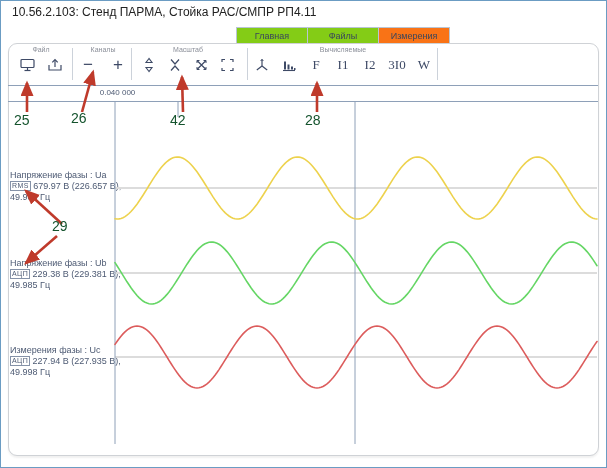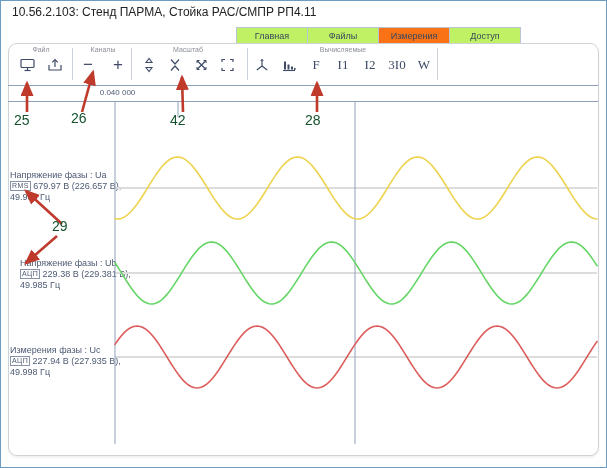--- a/index.html
+++ b/index.html
@@ -8,21 +8,21 @@
     background:#ffffff;font-family:"Liberation Sans",sans-serif;
     color:#4d5a73;
   }
   .window-frame{position:absolute;inset:0;border:1px solid #6b9cc3;pointer-events:none;}
   .page-title{position:absolute;left:12px;top:5px;font-size:12px;color:#222;white-space:nowrap;}
 
   
   .tabbar{position:absolute;left:237px;top:27px;display:flex;}
   .tab{
     width:70px;height:16px;line-height:16px;margin-left:-1px;
-    border:1px solid #b9c5d4;background:#bef264;text-align:center;
+    border:1px solid #b9c5d4;background:#84cc16;text-align:center;
     font-size:9px;color:#3a465c;cursor:default;
   }
   .tab.active{background:#f97316;}
 
   
   .panel{
     position:absolute;left:8px;top:43px;width:589px;height:411px;
     border:1px solid #cfd2d6;border-radius:9px;background:#fff;
     box-shadow:0 2px 2px rgba(0,0,0,0.06);
   }
@@ -62,21 +62,20 @@
 </style>
 </head>
 <body>
 
 <div class="page-title">10.56.2.103: Стенд ПАРМА, Стойка РАС/СМПР РП4.11</div>
 
 <div class="tabbar">
   <div class="tab">Главная</div>
   <div class="tab">Файлы</div>
   <div class="tab active">Измерения</div>
-  <div class="tab">Доступ</div>
 </div>
 
 <div class="panel"></div>
 
 <div class="tb-group" style="left:12px;width:58px;">
   <div class="tb-label">Файл</div>
   <div class="tb-row" style="gap:11px;">
     <button class="tb-btn">
       <svg width="17" height="16" viewBox="0 0 17 16">
         <rect x="2" y="2.5" width="13" height="8" rx="1" fill="none" stroke="#3e4a66" stroke-width="1.2"></rect>
@@ -165,21 +164,21 @@
 
 <div class="tb-line l1"></div>
 <div class="time-label">0.040 000</div>
 <div class="tb-line l2"></div>
 
 <div class="channel" style="top:170px;">
   <div class="ch-line">Напряжение фазы : Ua</div>
   <div class="ch-line"><span class="badge">RMS</span> <span>679.97 В (226.657 В),</span></div>
   <div class="ch-line">49.985 Гц</div>
 </div>
-<div class="channel" style="top:258px;padding-left:10px;">
+<div class="channel" style="top:258px;">
   <div class="ch-line">Напряжение фазы : Ub</div>
   <div class="ch-line"><span class="badge">АЦП</span> <span>229.38 В (229.381 В),</span></div>
   <div class="ch-line">49.985 Гц</div>
 </div>
 <div class="channel" style="top:345px;">
   <div class="ch-line">Измерения фазы : Uc</div>
   <div class="ch-line"><span class="badge">АЦП</span> <span>227.94 В (227.935 В),</span></div>
   <div class="ch-line">49.998 Гц</div>
 </div>
 

